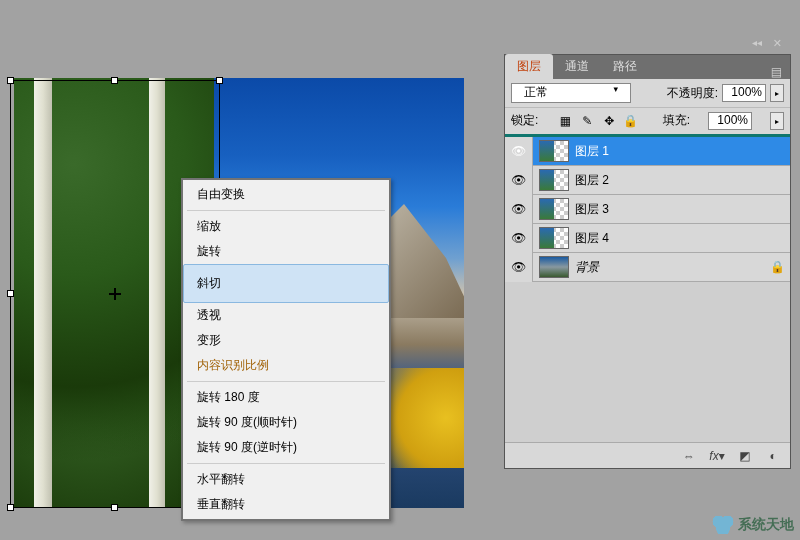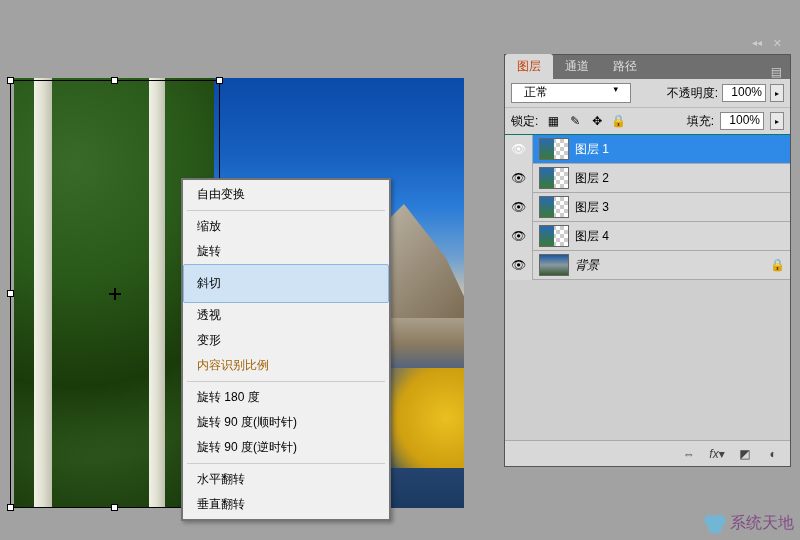--- a/index.html
+++ b/index.html
@@ -39,21 +39,21 @@
 .panel-tabs { display: flex; background: #6f6f6f; height: 24px; align-items: flex-end; }
 .panel-tab { padding: 4px 12px; color: #ddd; cursor: default; }
 .panel-tab.active { background: #d8d8d8; color: #c2410c; border-radius: 3px 3px 0 0; }
 .panel-menu { margin-left: auto; padding: 0 8px; color: #ccc; }
 .panel-row { display: flex; align-items: center; padding: 4px 6px; background: #d8d8d8; border-bottom: 1px solid #bbb; gap: 4px; }
 .blend-select { flex: 0 0 120px; height: 20px; background: #fff; border: 1px solid #888; padding: 0 12px; display: flex; justify-content: space-between; }
 .blend-select .arrow { font-size: 9px; }
 .opacity-label, .fill-label { margin-left: auto; }
 .pct-input { width: 44px; height: 18px; background: #fff; border: 1px solid #888; text-align: right; padding: 0 3px; }
 .pct-arrow { width: 14px; height: 18px; background: #e8e8e8; border: 1px solid #888; display: flex; align-items: center; justify-content: center; font-size: 8px; }
-.lock-row { display: flex; align-items: flex-end; gap: 6px; padding: 4px 6px; border-bottom: 1px solid #0f766e; }
+.lock-row { display: flex; align-items: flex-start; gap: 18px; padding: 4px 6px; border-bottom: 3px solid #0f766e; }
 .lock-icons { display: flex; gap: 4px; }
 .lock-icon { width: 18px; height: 18px; display: flex; align-items: center; justify-content: center; }
 
 .layers-list { background: #cfcfcf; }
 .layer-item { display: flex; align-items: center; height: 29px; border-bottom: 1px solid #aaa; background: #d8d8d8; }
 .layer-item.selected { background: #2e8ae6; color: #fff; }
 .vis-col { width: 28px; height: 29px; display: flex; align-items: center; justify-content: center; border-right: 1px solid #aaa; background: #d8d8d8; }
 .layer-item.selected .vis-col { background: #d8d8d8; }
 .thumb { width: 30px; height: 22px; margin: 0 6px; border: 1px solid #666; background: #fff; position: relative; overflow: hidden; }
 .thumb .checker { position: absolute; inset: 0; background: repeating-conic-gradient(#ccc 0 25%, #fff 0 50%) 0 0/8px 8px; }
@@ -63,21 +63,21 @@
 .lock-ind { width: 24px; text-align: center; }
 
 .layer-spacer { height: 160px; background: #cfcfcf; }
 
 .panel-footer { display: flex; align-items: center; justify-content: flex-end; gap: 10px; padding: 4px 8px; background: #d8d8d8; border-top: 1px solid #aaa; height: 26px; }
 .foot-icon { width: 18px; height: 18px; display: flex; align-items: center; justify-content: center; color: #444; }
 
 
 .watermark { position: absolute; right: 6px; bottom: 6px; display: flex; align-items: center; gap: 4px; opacity: 0.65; }
 .wm-paw { width: 22px; height: 18px; background: radial-gradient(circle at 30% 30%, #5ac0f0 0 30%, transparent 31%), radial-gradient(circle at 70% 30%, #5ac0f0 0 30%, transparent 31%), radial-gradient(circle at 50% 70%, #5ac0f0 0 40%, transparent 41%); }
-.wm-text { color: #701a75; font-size: 16px; font-weight: normal; }
+.wm-text { color: #14532d; font-size: 14px; font-weight: bold; }
 </style>
 </head>
 <body>
 
 <div class="canvas">
   <div class="landscape"></div>
   <div class="mountain"></div>
   <div class="yellow-trees"></div>
   <div class="trees-left"></div>
   <div class="birch"></div>

